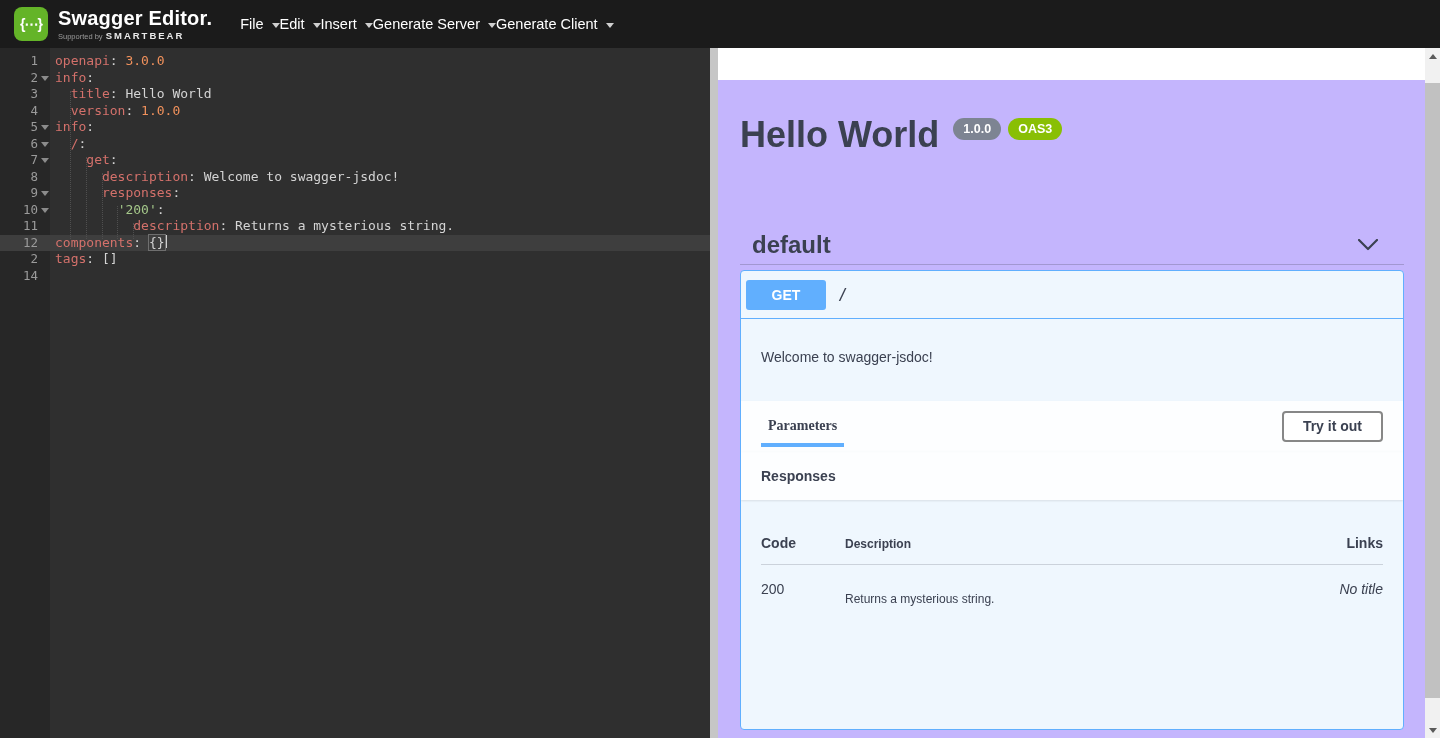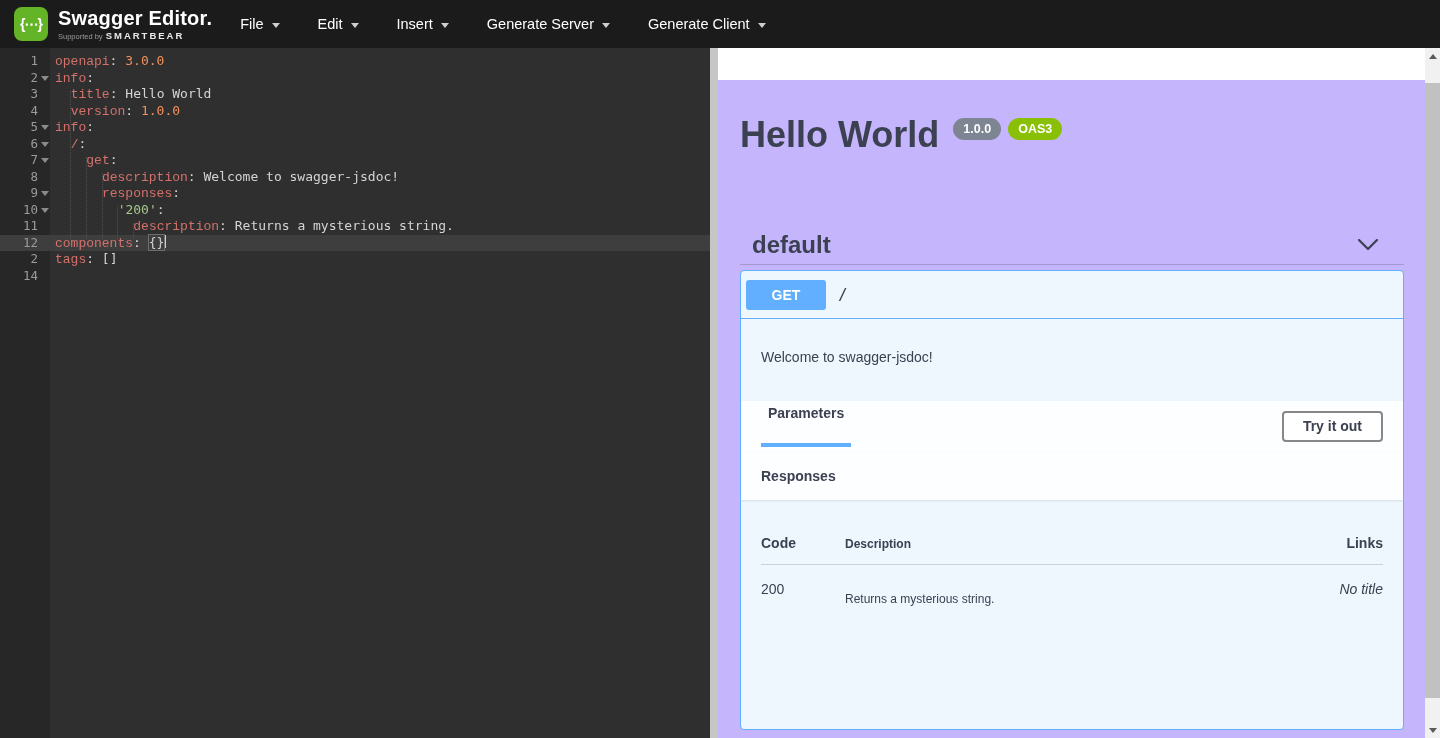--- a/index.html
+++ b/index.html
@@ -11,40 +11,40 @@
   .navbar { position:absolute; left:0; top:0; width:1440px; height:48px;
             background:#1b1b1b; display:flex; align-items:center; z-index:5; }
   .brand { display:flex; align-items:center; margin-left:14px; }
   .logo { width:34px; height:34px; border-radius:8px; background:var(--logo-green);
           display:flex; align-items:center; justify-content:center; }
   .logo-glyph { color:#fff; font-weight:bold; font-size:14px; letter-spacing:-1px; }
   .brand-text { margin-left:10px; }
   .brand-title { color:#fff; font-size:20px; font-weight:600; line-height:22px; letter-spacing:.2px; }
   .brand-sub { margin-top:1px; font-size:7.5px; color:#9a9a9a; }
   .brand-sub .smartbear { font-size:9.5px; font-weight:bold; color:#e9e9e9; letter-spacing:2px; margin-left:3px; }
-  .menus { display:flex; align-items:center; margin-left:28px; gap:38px; }
+  .menus { display:flex; align-items:center; margin-left:28px; }
   .menu-item { display:flex; align-items:center; color:#fff; font-size:14.5px; cursor:pointer; }
   .caret { width:0; height:0; border-left:4px solid transparent; border-right:4px solid transparent;
            border-top:5px solid #cfcfcf; margin-left:8px; margin-top:2px; }
 
   
   .editor { position:absolute; left:0; top:48px; width:710px; height:690px;
             background:#2f2f2f; overflow:hidden;
             font-family:"DejaVu Sans Mono", monospace; }
   .gutter-bg { position:absolute; left:0; top:0; width:50px; height:100%; background:#272727; }
   .ed-lines { position:absolute; left:0; top:5px; width:100%; }
   .ed-line { display:flex; height:16.5px; line-height:16.5px; position:relative; }
   .ed-line.active { background:#3e3e3e; }
   .gut { width:50px; flex:none; position:relative; }
   .lnum { position:absolute; right:12px; color:#9b9b9b; font-size:12.5px; }
   .fold { position:absolute; right:1px; top:6px; width:0; height:0;
           border-left:4px solid transparent; border-right:4px solid transparent;
           border-top:5px solid #8b8b8b; }
   .code { white-space:pre; padding-left:5px; font-size:13px; color:#d4d4d4; }
-  .tk-key { color:#d4716b;font-family:Liberation Mono, monospace; }
+  .tk-key { color:#d4716b; }
   .tk-num { color:#f0915c; }
   .tk-str { color:#a5c88a; }
   .tk-plain { color:#d4d4d4; }
   .tk-brk { color:#d4d4d4; outline:1px solid #6f6f6f; }
   .cursor { display:inline-block; width:2px; height:13px; background:#d0d0d0; vertical-align:text-top; }
   .indent-guide { position:absolute; width:0; border-left:1px dotted #4f4f4f; }
 
   
   .splitter { position:absolute; left:710px; top:48px; width:8px; height:690px; background:#c6c6c6; cursor:col-resize; }
 
@@ -67,21 +67,21 @@
              border:1px solid var(--accent); border-radius:4px; background:#eff7fe; overflow:hidden; }
   .op-summary { height:48px; display:flex; align-items:center; padding-left:5px;
                 border-bottom:1px solid var(--accent); cursor:pointer; }
   .method { width:80px; height:30px; background:var(--accent); border-radius:3px; color:#fff;
             font-weight:bold; font-size:14px; display:flex; align-items:center; justify-content:center; }
   .path { margin-left:12px; font-size:16px; color:var(--text); font-family:"DejaVu Sans Mono", monospace; }
   .op-desc { height:82px; padding:30px 20px 0 20px; font-size:14px; color:var(--text); }
 
   .sec-header { height:50px; background:rgba(255,255,255,.85); box-shadow:0 1px 2px rgba(0,0,0,.1);
                 display:flex; align-items:center; justify-content:space-between; padding:0 20px; }
-  .tab { position:relative; height:100%; display:flex; padding:4px 7px; cursor:pointer; }
+  .tab { position:relative; height:100%; display:flex; align-items:center; padding:12px 7px; cursor:pointer;font-family:Liberation Serif, serif; }
   .tab span { font-size:14px; font-weight:bold; color:var(--text); }
   .tab::after { content:""; position:absolute; left:0; right:0; bottom:4px; height:4px; background:var(--accent); }
   .try-btn { height:31px; padding:0 19px; background:#fff; border:2px solid #878787; border-radius:4px;
              font-family:"Liberation Sans", sans-serif; font-size:14px; font-weight:bold; color:var(--text); cursor:pointer; }
   .params-body { height:96px; padding:19px 20px 0 20px; font-size:14px; color:var(--text); }
   .responses-header { height:49px; }
   .sec-title { font-size:14px; font-weight:bold; color:var(--text); }
 
   .resp-body { height:133px; padding:0 20px; }
   .resp-thead { display:flex; align-items:baseline; padding:35px 0 13px 0;

